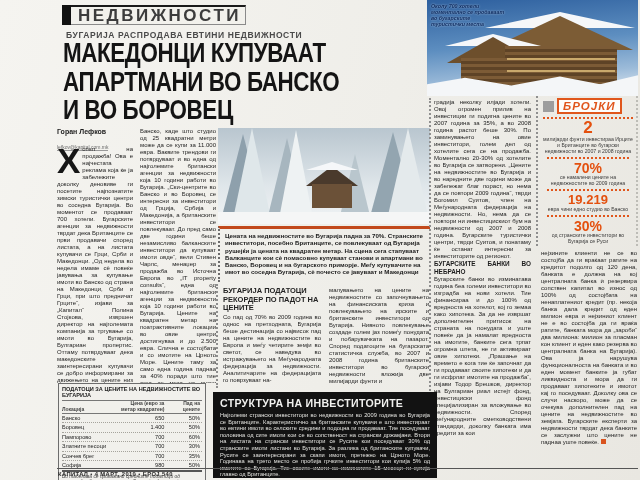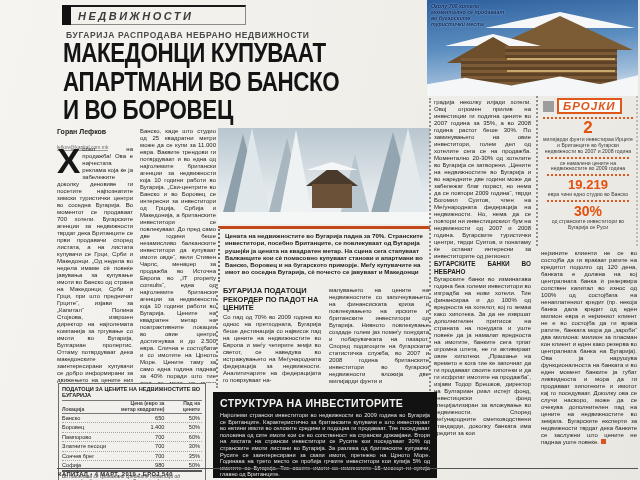--- a/index.html
+++ b/index.html
@@ -6,21 +6,21 @@
   #page{position:relative;width:640px;height:480px;margin:0 auto;overflow:hidden;
         background:linear-gradient(105deg,#f5f4f0 0%,#efeee9 55%,#e9e7e1 100%);
         box-shadow:0 0 6px rgba(0,0,0,.4);}
   .abs{position:absolute;}
   .txt{font-size:6px;line-height:7px;text-align:justify;color:#1d1d1d;overflow:hidden;}
   
   #section-box{left:62px;top:5px;width:184px;height:20px;display:flex;align-items:stretch;}
   #section-box .blk{width:9px;background:#111;}
   #section-box .lbl{flex:1;border:1px solid #8a8a8a;border-top:2px solid #1a1a1a;border-left:none;
       background:#f2f1ec;display:flex;align-items:center;padding-left:7px;
-      font-style:italic;font-weight:bold;font-size:11px;letter-spacing:2.5px;color:#3c3c3c;}
+      font-weight:bold;font-size:17px;letter-spacing:2.5px;color:#3c3c3c;}
   #kicker{left:66px;top:30px;font-size:8.5px;font-weight:bold;letter-spacing:.6px;color:#4a4a4a;}
   #headline{left:63px;top:39px;width:500px;transform:scaleX(.8);transform-origin:top left;
       font-weight:bold;font-size:28px;line-height:28.5px;color:#141414;letter-spacing:-.5px;}
   
   #top-photo{left:427px;top:0;width:211px;height:96px;overflow:hidden;
       background:linear-gradient(175deg,#2d5f9e 0%,#5d8ec0 45%,#9cbbd9 75%,#e8eef4 100%);}
   #top-photo .snow{position:absolute;left:0;bottom:0;width:100%;height:26px;background:#f4f6f8;
       clip-path:polygon(0 55%,18% 30%,40% 60%,63% 25%,82% 55%,100% 20%,100% 100%,0 100%);}
   .roof{position:absolute;clip-path:polygon(0 100%,50% 0,100% 100%);}
   .roofsnow{position:absolute;clip-path:polygon(0 100%,50% 0,100% 100%);background:#f5f7f9;}
@@ -80,21 +80,21 @@
 </style>
 </head>
 <body>
 
 <div id="page">
 
   <div class="abs" id="section-box">
     <div class="blk"></div>
     <div class="lbl">НЕДВИЖНОСТИ</div>
   </div>
-  <div class="abs" id="kicker">БУГАРИЈА РАСПРОДАВА НЕБРАНО НЕДВИЖНОСТИ</div>
+  <div class="abs" id="kicker">БУГАРИЈА РАСПРОДАВА ЕВТИНИ НЕДВИЖНОСТИ</div>
 
   <div class="abs" id="headline">
     <div>МАКЕДОНЦИ КУПУВААТ</div>
     <div>АПАРТМАНИ ВО БАНСКО</div>
     <div>И ВО БОРОВЕЦ</div>
   </div>
 
   <div class="abs" id="top-photo">
     <div class="roofsnow" style="left:58px;top:12px;width:150px;height:16px;"></div>
     <div class="roof" style="left:60px;top:16px;width:146px;height:34px;background:#7c5c35;"></div>
@@ -150,20 +150,21 @@
     <div id="brojki-head">
       <div class="sq"></div>
       <div class="ttl">БРОЈКИ</div>
     </div>
     <div class="stat">
       <div class="v" style="font-size:17px;">2</div>
       <div class="l">милијарди фунти инвестираа Ирците и Британците во бугарски недвижности во 2007 и 2008 година</div>
     </div>
     <div class="odots"></div>
     <div class="stat">
+      <div class="v" style="font-size:14px;">70%</div>
       <div class="l">се намалени цените на недвижностите во 2009 година</div>
     </div>
     <div class="odots"></div>
     <div class="stat">
       <div class="v" style="font-size:13px;">19.219</div>
       <div class="l">евра чини едно студио во Банско</div>
     </div>
     <div class="odots"></div>
     <div class="stat">
       <div class="v" style="font-size:14px;">30%</div>

